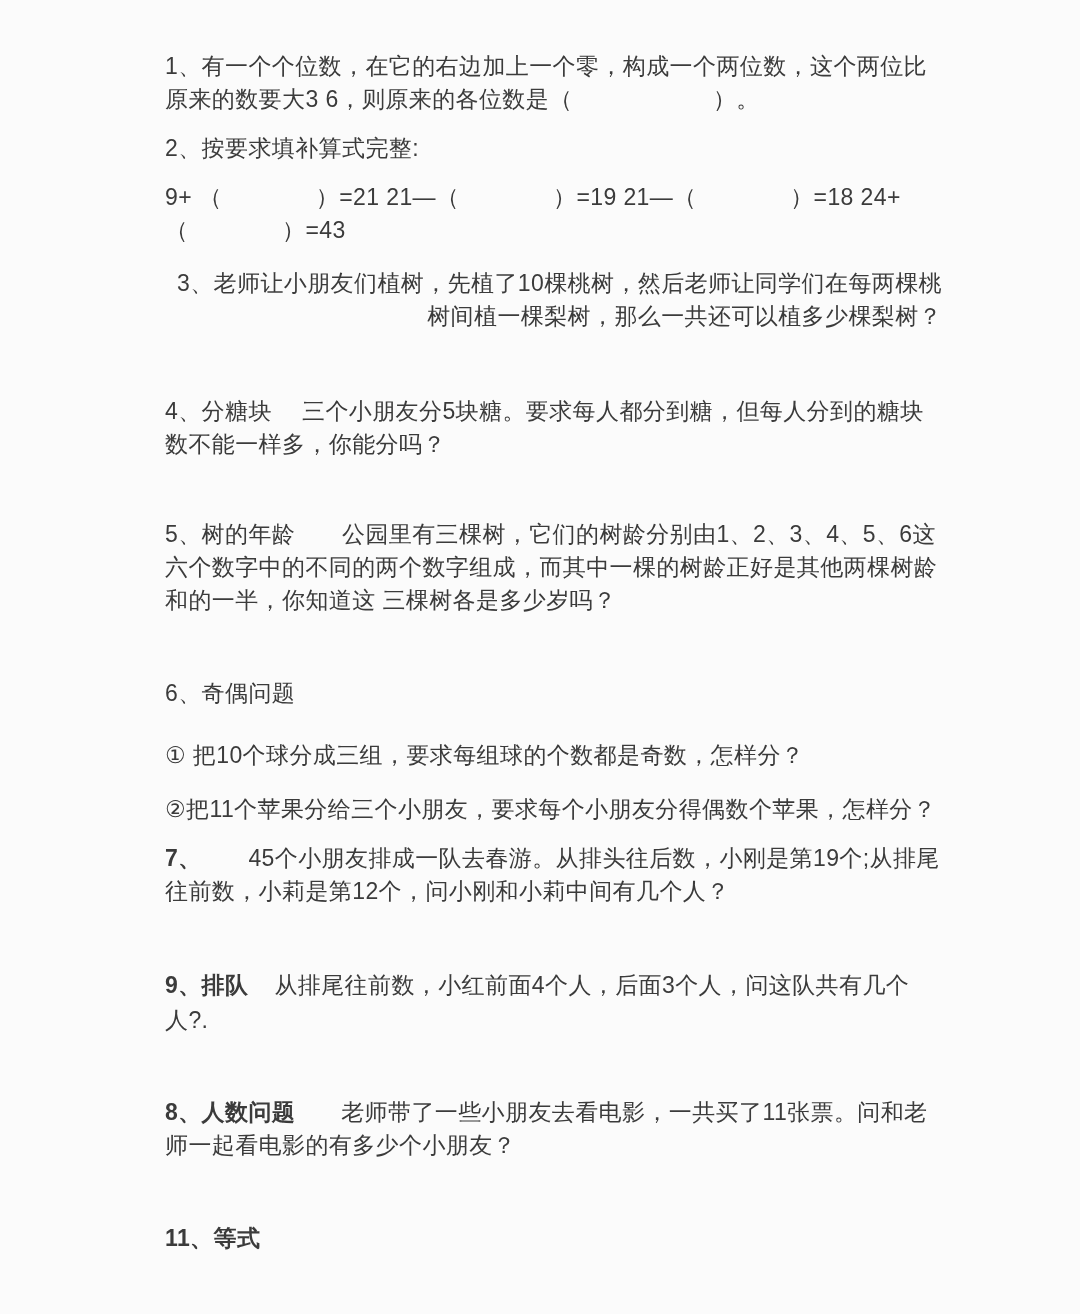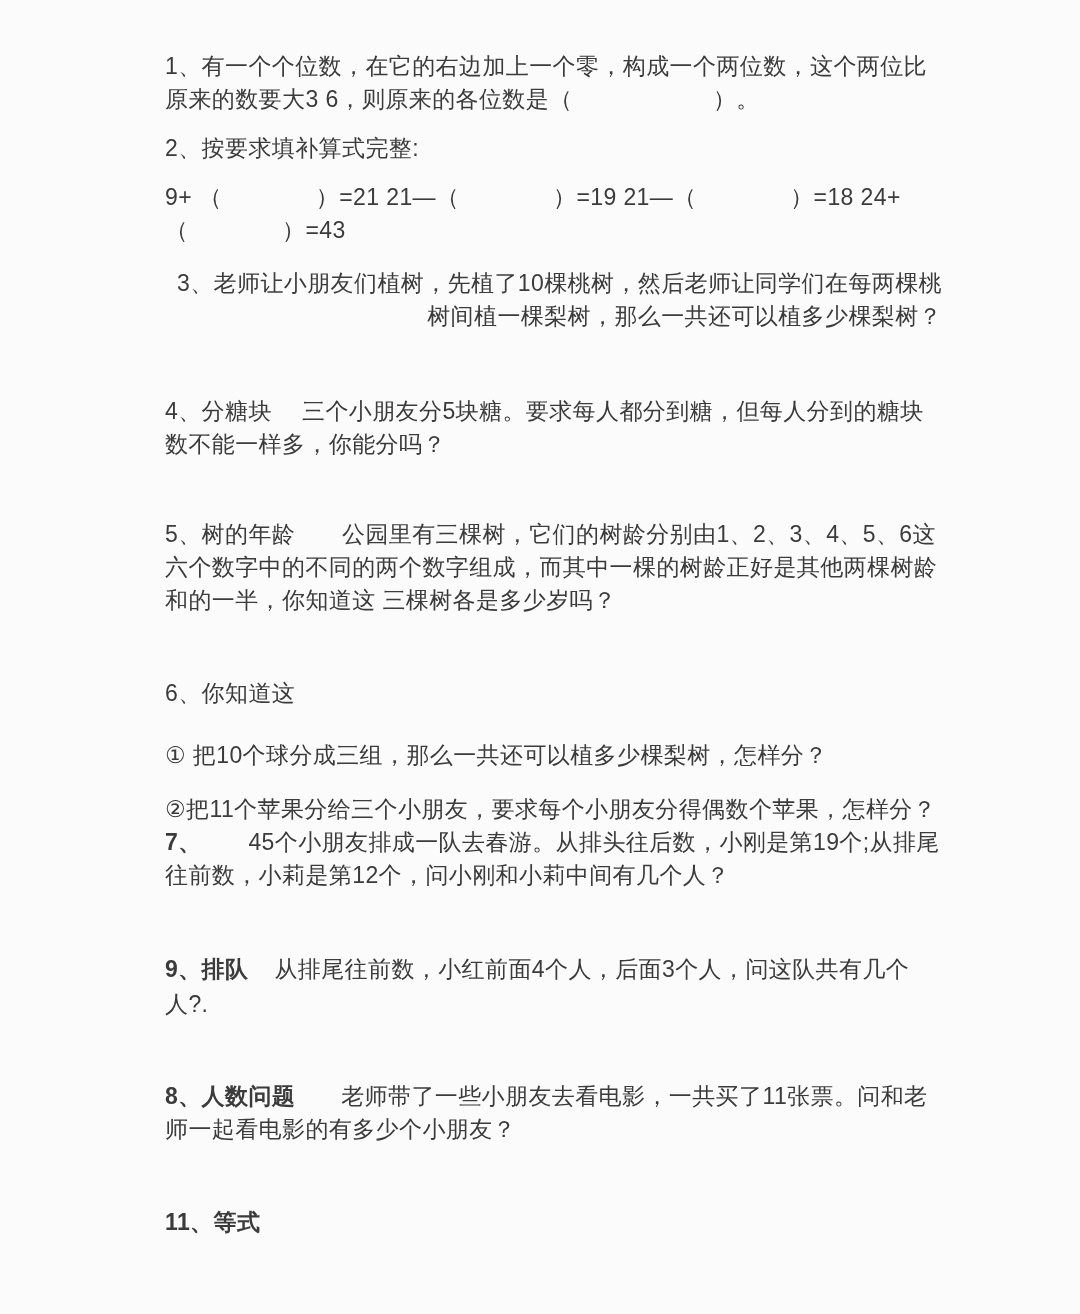--- a/index.html
+++ b/index.html
@@ -35,21 +35,21 @@
   .title-11 { font-weight: bold; }
 
   #p1  { margin-bottom: 16px; }
   #p2  { margin-bottom: 16px; }
   #eq  { margin-bottom: 20px; }
   #p3  { margin-bottom: 62px; text-align: right; }
   #p4  { margin-bottom: 57px; }
   #p5  { margin-bottom: 60px; }
   #p6  { margin-bottom: 29px; }
   #p6a { margin-bottom: 21px; }
-  #p6b { margin-bottom: 0; }
+  #p6b { margin-bottom: 16px; }
   #p7  { margin-bottom: 61px; }
   #p8  { margin-bottom: 56px; }
   #p9  { margin-bottom: 59px; }
   #p10 { margin-bottom: 60px; }
   #p11 { margin-bottom: 19px; }
 </style>
 </head>
 <body>
 
 <div class="page">
@@ -59,23 +59,23 @@
   <p class="prob" id="p2"><span class="num">2、</span><span>按要求填补算式完整:</span></p>
 
   <p class="prob" id="eq"><span>9+ （　　　　）=21 21—（　　　　）=19 21—（　　　　）=18 24+</span><br><span>（　　　　）=43</span></p>
 
   <p class="prob" id="p3"><span class="num">3、</span><span>老师让小朋友们植树，先植了10棵桃树，然后老师让同学们在每两棵桃树间植一棵梨树，那么一共还可以植多少棵梨树？</span></p>
 
   <p class="prob" id="p4"><span class="num">4、</span><span>分糖块　 三个小朋友分5块糖。要求每人都分到糖，但每人分到的糖块数不能一样多，你能分吗？</span></p>
 
   <p class="prob" id="p5"><span class="num">5、</span><span>树的年龄　　公园里有三棵树，它们的树龄分别由1、2、3、4、5、6这六个数字中的不同的两个数字组成，而其中一棵的树龄正好是其他两棵树龄和的一半，你知道这 三棵树各是多少岁吗？</span></p>
 
-  <p class="prob" id="p6"><span class="num">6、</span><span>你知道这</span></p>
+  <p class="prob" id="p6"><span class="num">6、</span><span>奇偶问题</span></p>
 
-  <p class="prob" id="p6a"><span>① 把10个球分成三组，那么一共还可以植多少棵梨树，怎样分？</span></p>
+  <p class="prob" id="p6a"><span>① 把10个球分成三组，要求每组球的个数都是奇数，怎样分？</span></p>
 
   <p class="prob" id="p6b"><span>②把11个苹果分给三个小朋友，要求每个小朋友分得偶数个苹果，怎样分？</span></p>
 
   <p class="prob" id="p7"><span class="num b">7、</span><span>　　45个小朋友排成一队去春游。从排头往后数，小刚是第19个;从排尾往前数，小莉是第12个，问小刚和小莉中间有几个人？</span></p>
 
 
   <p class="prob" id="p9"><span class="num b">9、</span><span class="title-9">排队</span><span>从排尾往前数，小红前面4个人，后面3个人，问这队共有几个人?.</span></p>
 
   <p class="prob" id="p10"><span class="num b">8、</span><span class="title-10">人数问题</span><span>老师带了一些小朋友去看电影，一共买了11张票。问和老师一起看电影的有多少个小朋友？</span></p>
 

